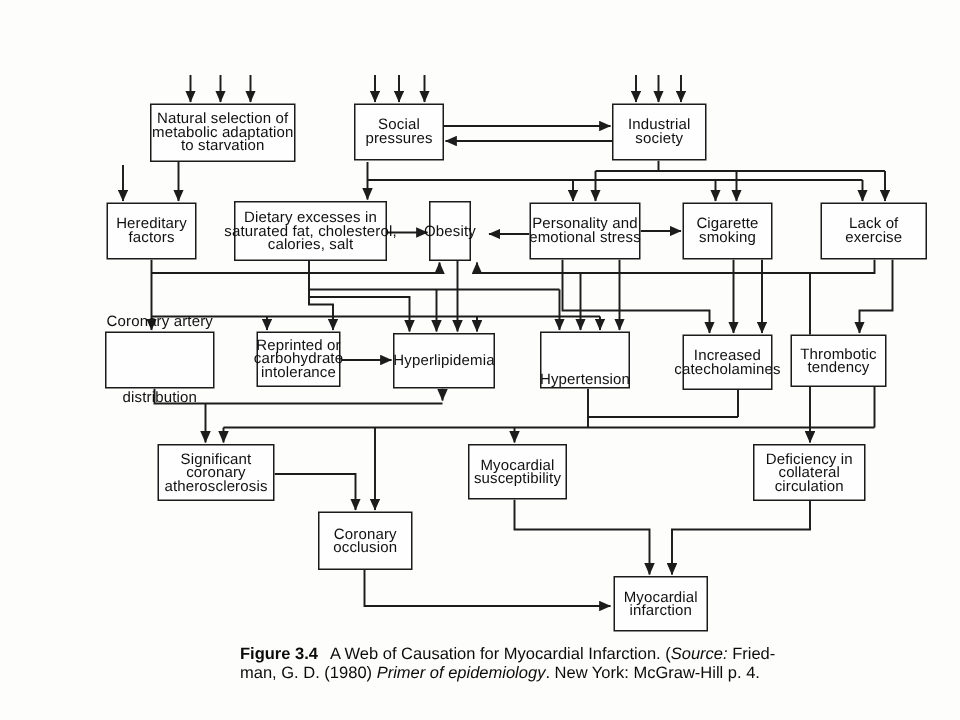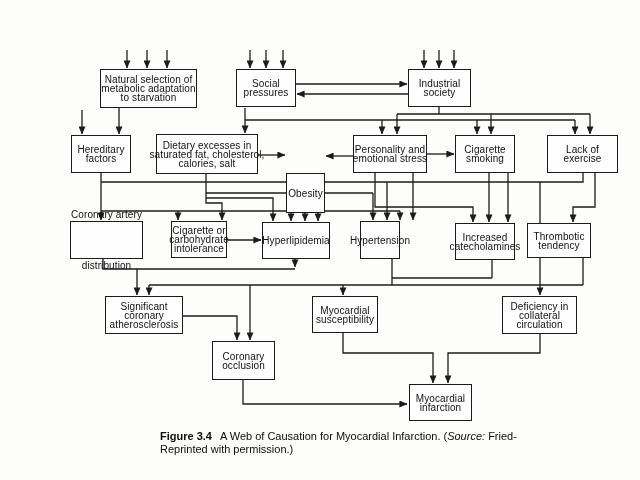--- a/index.html
+++ b/index.html
@@ -115,48 +115,48 @@
       </div>
       <div class="box" style="left: 71px; top: 135px; width: 60px; height: 38px;">
         <div>Hereditary</div>
         <div>factors</div>
       </div>
       <div class="box" style="left: 156px; top: 134px; width: 102px; height: 40px;">
         <div>Dietary excesses in</div>
         <div>saturated fat, cholesterol,</div>
         <div>calories, salt</div>
       </div>
-      <div class="box" style="left: 286px; top: 134px; width: 39px; height: 40px; margin-top: 39px;">
+      <div class="box" style="left: 286px; top: 134px; width: 28px; height: 40px;">
         <div>Obesity</div>
       </div>
       <div class="box" style="left: 353px; top: 135px; width: 74px; height: 38px;">
         <div>Personality and</div>
         <div>emotional stress</div>
       </div>
       <div class="box" style="left: 455px; top: 135px; width: 60px; height: 38px;">
         <div>Cigarette</div>
         <div>smoking</div>
       </div>
       <div class="box" style="left: 547px; top: 135px; width: 71px; height: 38px;">
         <div>Lack of</div>
         <div>exercise</div>
       </div>
       <div class="box" style="left: 70px; top: 221px; width: 73px; height: 38px; gap: 42px;">
         <div>Coronary artery</div>
         <div>distribution</div>
       </div>
       <div class="box" style="left: 171px; top: 221px; width: 56px; height: 37px;">
-        <div>Cigarette or</div>
+        <div>Reprinted or</div>
         <div>carbohydrate</div>
         <div>intolerance</div>
       </div>
       <div class="box" style="left: 262px; top: 222px; width: 68px; height: 37px;">
         <div>Hyperlipidemia</div>
       </div>
-      <div class="box" style="left: 360px; top: 221px; width: 40px; height: 38px;">
+      <div class="box" style="left: 360px; top: 221px; width: 60px; height: 38px; justify-content: flex-end;">
         <div>Hypertension</div>
       </div>
       <div class="box" style="left: 455px; top: 223px; width: 60px; height: 37px;">
         <div>Increased</div>
         <div>catecholamines</div>
       </div>
       <div class="box" style="left: 527px; top: 223px; width: 64px; height: 35px;">
         <div>Thrombotic</div>
         <div>tendency</div>
       </div>
@@ -178,15 +178,15 @@
         <div>Coronary</div>
         <div>occlusion</div>
       </div>
       <div class="box" style="left: 409px; top: 384px; width: 63px; height: 37px;">
         <div>Myocardial</div>
         <div>infarction</div>
       </div>
     </div>
   <div class="caption" id="caption">
       <div class="ln"><span class="b">Figure 3.4</span><span>  A Web of Causation for Myocardial Infarction. (</span><span class="i">Source:</span><span> Fried-</span></div>
-      <div class="ln"><span>Reprinted with permission.)</span></div>
+      <div class="ln"><span>man, G. D. (1980) </span><span class="i">Primer of epidemiology</span><span>. New York: McGraw-Hill p. 4.</span></div>
     </div>
 </div>
 
 </body></html>

